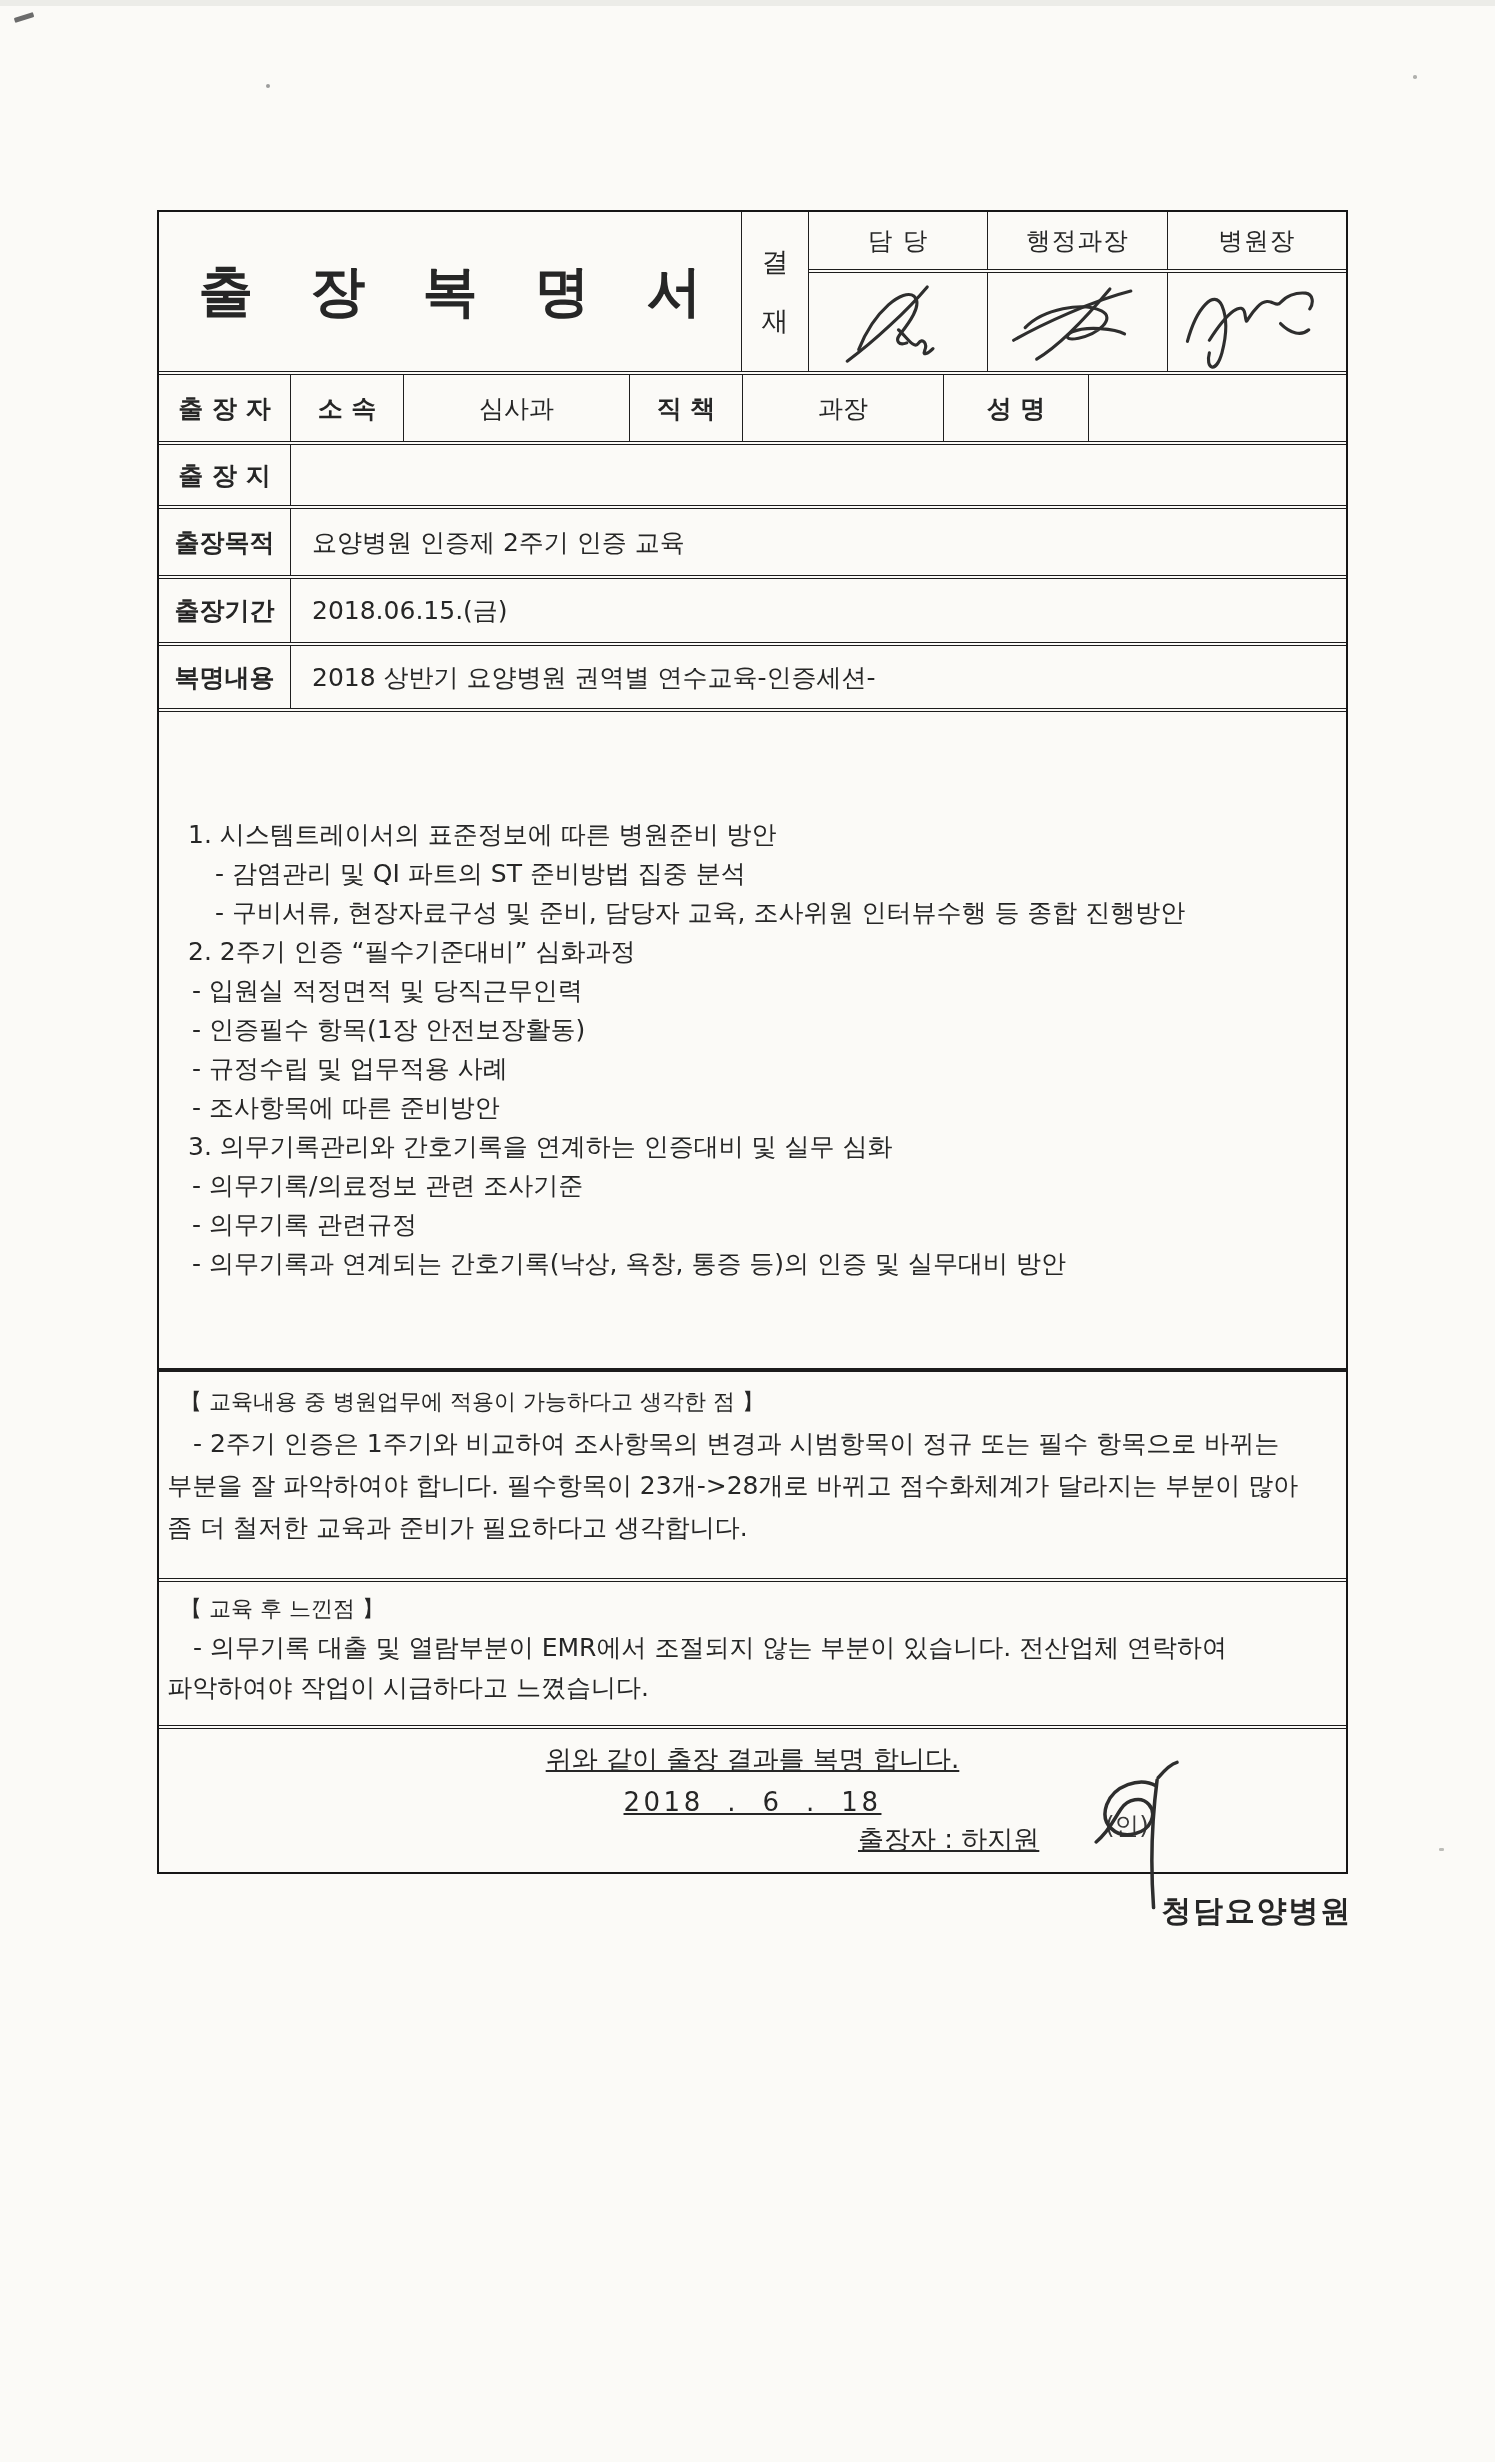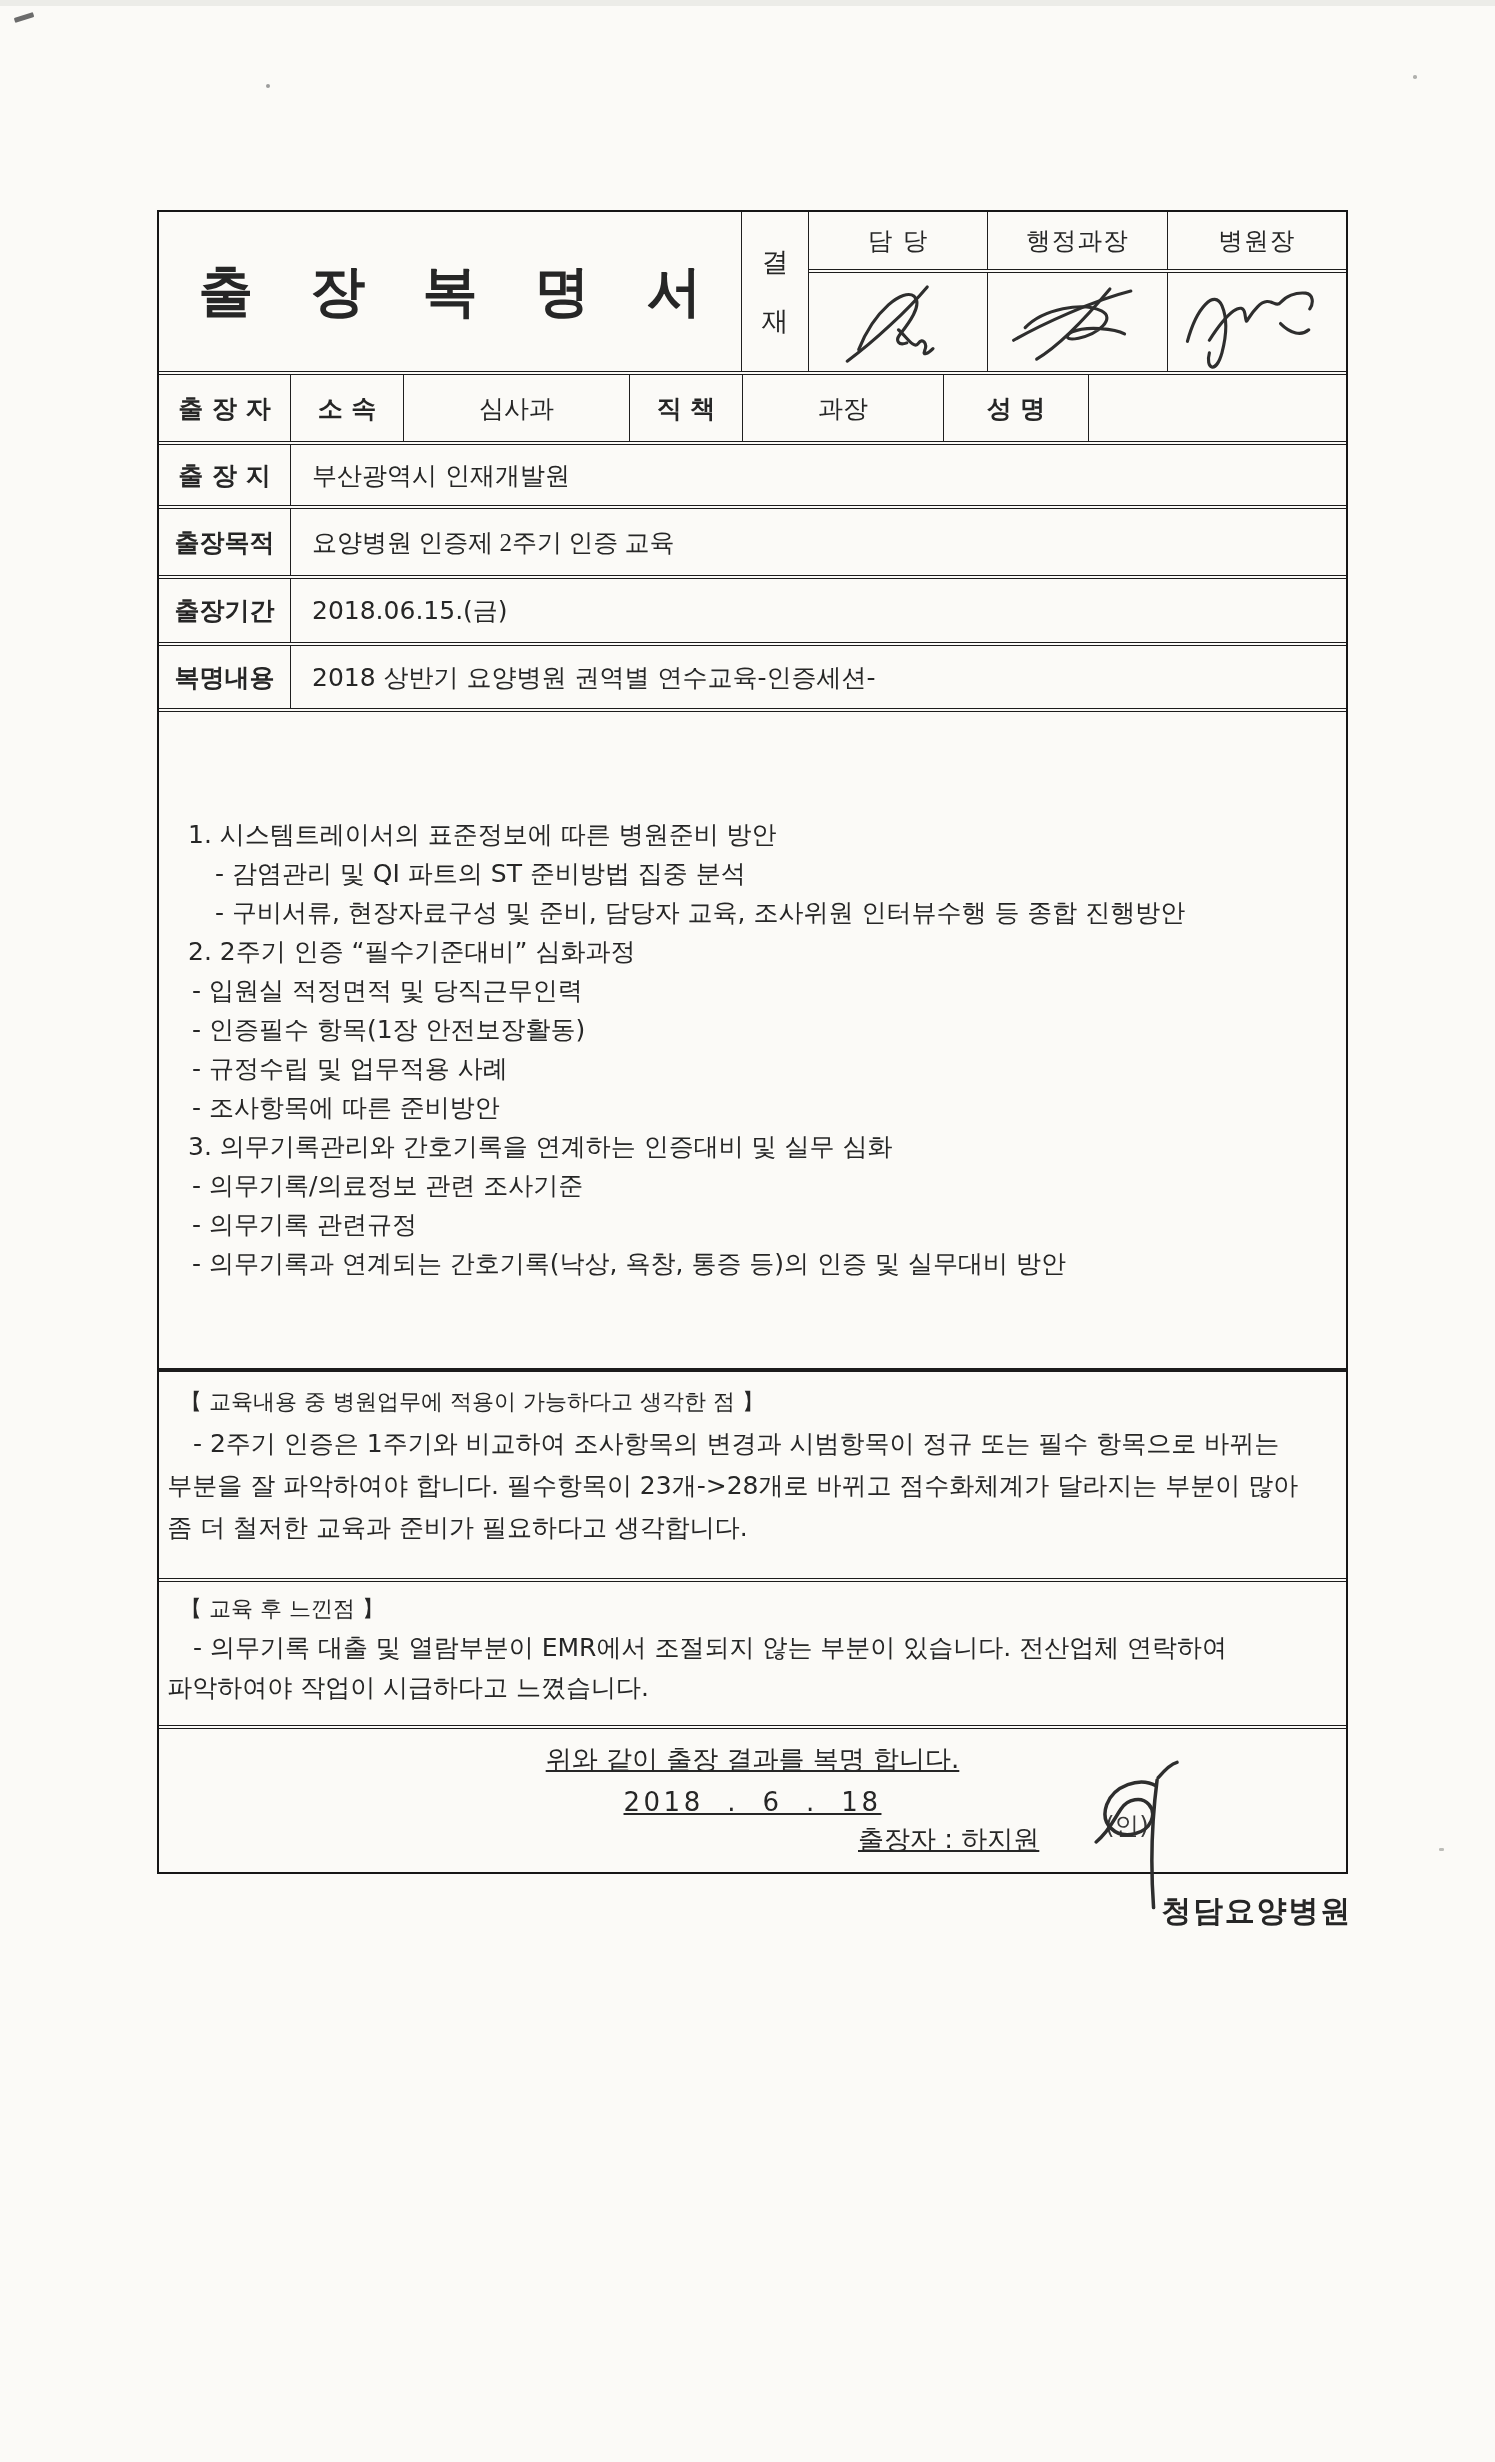--- a/index.html
+++ b/index.html
@@ -59,21 +59,21 @@
   .approval-head:last-child { border-right:none; }
   .approval-sigs { flex:1; display:flex; }
   .approval-sig { flex:1; border-right:1.8px solid #1f1f1f; position:relative; overflow:visible; }
   .approval-sig:last-child { border-right:none; }
   .approval-sig svg { position:absolute; left:6%; top:4%; width:88%; height:96%; }
 
   
   .info-row { display:flex; align-items:stretch; }
   .r-traveler { height:70px;text-align:right; }
   .r-dest { height:64px; }
-  .r-purpose { height:70px;font-family:Liberation Serif, serif; }
+  .r-purpose { height:70px; }
   .r-period { height:67px; }
   .r-summary { height:66px; }
   .cell {
     display:flex; align-items:center;
     font-size:25px; white-space:nowrap; overflow:visible;
   }
   .cell.lab { justify-content:center; font-weight:bold; border-right:1.8px solid #1f1f1f; }
   .cell.mid { justify-content:center; }
   .cell.val { justify-content:flex-start; padding-left:21px; }
   .w-rowlab { width:132px; }
@@ -176,21 +176,20 @@
       <div class="cell lab w-rowlab">출 장 자</div>
       <div class="cell lab w-aff-l">소 속</div>
       <div class="cell mid w-aff-v">심사과</div>
       <div class="cell lab w-pos-l">직 책</div>
       <div class="cell mid w-pos-v">과장</div>
       <div class="cell lab w-name-l">성 명</div>
     </div>
 
     <div class="sect info-row r-dest bt-double">
       <div class="cell lab w-rowlab">출 장 지</div>
-      <div class="cell val grow">부산광역시 인재개발원</div>
     </div>
     <div class="sect info-row r-purpose bt-double">
       <div class="cell lab w-rowlab">출장목적</div>
       <div class="cell val grow">요양병원 인증제 2주기 인증 교육</div>
     </div>
     <div class="sect info-row r-period bt-double">
       <div class="cell lab w-rowlab">출장기간</div>
       <div class="cell val grow">2018.06.15.(금)</div>
     </div>
     <div class="sect info-row r-summary bt-double">

